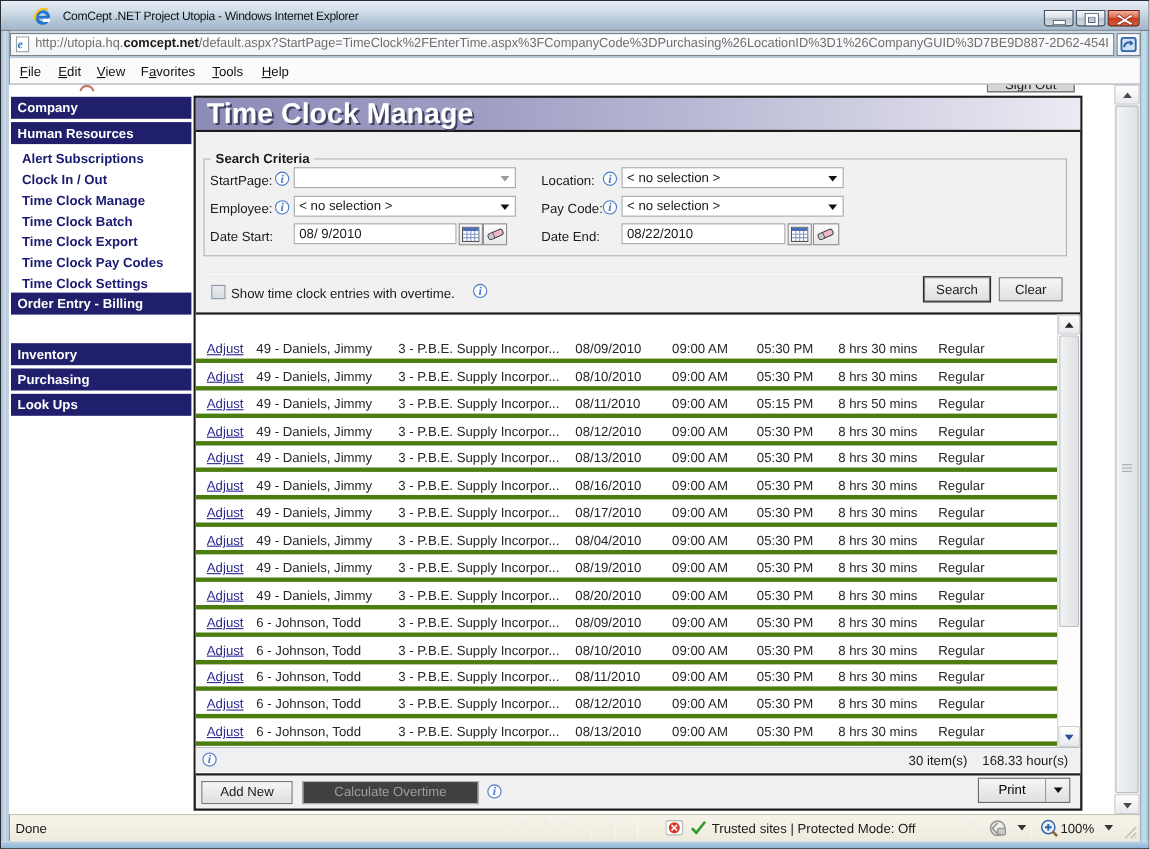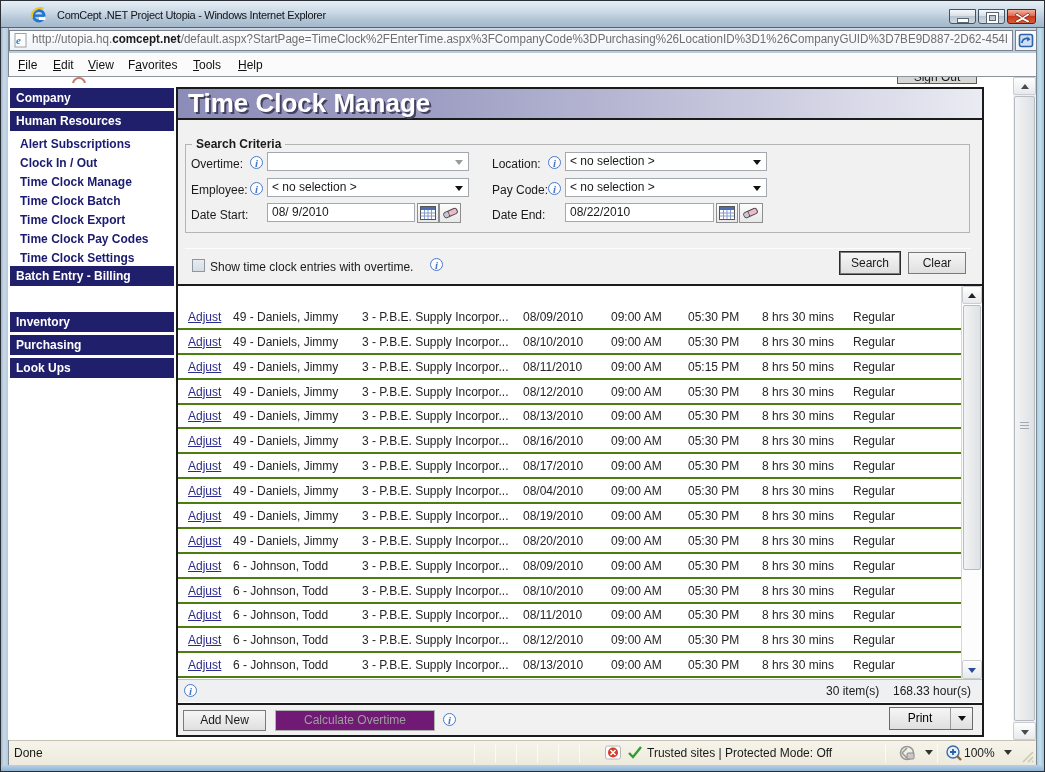--- a/index.html
+++ b/index.html
@@ -60,30 +60,30 @@
 legend { font-weight:bold; font-size:12px; color:#1a1a1a; margin-left:6px; padding:0 4px; }
 .lbl { position:absolute; font-size:12px; color:#1a1a1a; }
 .info { position:absolute; width:13px; height:13px; border:1px solid #4a78c8; border-radius:50%; color:#4a78c8; font-family:"Liberation Serif",serif; font-style:italic; font-weight:bold; font-size:11px; text-align:center; line-height:12px; background:#fdfdfd;}
 .sel { position:absolute; width:202px; height:19px; background:#fff; border:1px solid #a3a8ae; font-size:12px; color:#1a1a1a; line-height:17px; padding-left:4px; }
 .sel .ar { position:absolute; right:5px; top:7px; width:0; height:0; border-left:4px solid transparent; border-right:4px solid transparent; border-top:5px solid #111; }
 .sel.dis .ar { border-top-color:#9a9a9a; }
 .txt { position:absolute; height:19px; background:#fff; border:1px solid #a3a8ae; font-size:12px; color:#1a1a1a; line-height:17px; padding-left:4px; }
 .ibtn { position:absolute; width:22px; height:20px; background:linear-gradient(#fdfdfd,#e8e8e8); border:1px solid #8e8e8e; }
 .btn { position:absolute; height:22px; background:linear-gradient(#f6f6f6,#dfdfdf); border:1px solid #7a7a7a; font-size:12px; color:#1a1a1a; text-align:center; }
 .btn.default { box-shadow:0 0 0 1px #2a2a2a; }
-.btn.disabled { color:#9f9f9f; border-color:#b2b2b2; background:#701a75; }
+.btn.disabled { color:#9f9f9f; border-color:#b2b2b2; background:#404040; }
 #hrline { position:absolute; left:7px; top:159px; width:786px; height:1px; background:#c9c9c9; border-bottom:1px solid #fcfcfc;}
 #cbx { position:absolute; left:14px; top:170px; width:13px; height:13px; border:1px solid #8c97a3; background:linear-gradient(#e8ecf0,#d6dde4); }
 
 
 #tbl { position:absolute; left:0px; top:195px; width:804px; height:421px; border-top:2px solid #1b1b1b; border-bottom:2px solid #1b1b1b; background:#fff; }
 #thead { position:absolute; left:0; top:0; width:783px; height:19px; background:linear-gradient(#f8f9fa,#e8ebf0); border-bottom:1px solid #b5b5b5; }
 .th { position:absolute; top:0; height:18px; border-right:1px solid #c5c5c5; font-size:12px; color:#1a1a1a; line-height:18px; padding-left:8px; }
 #rows { position:absolute; left:0; top:19px; width:783px; height:373px; }
-.row { position:absolute; left:0; width:783px; height:25px; border-bottom:2px solid #4d7c0f; font-size:12px; color:#262626; }
+.row { position:absolute; left:0; width:783px; height:25px; border-bottom:4px solid #4d7c0f; font-size:12px; color:#262626; }
 .c { position:absolute; top:5px; white-space:nowrap; }
 .adj { color:#2a2a8e; text-decoration:underline; }
 #tscroll { position:absolute; left:783px; top:0px; width:20px; height:393px; background:#fdfdfd; border-left:1px solid #d8d8d8;}
 #tfoot { position:absolute; left:0; top:393px; width:804px; height:23px; background:#eef0f2; border-top:1px solid #c0c0c0; font-size:12px; color:#1a1a1a;}
 </style></head>
 <body>
 <div id="frame"></div>
 <div style="position:absolute;left:1px;top:28px;width:7px;height:737px;background:linear-gradient(90deg,#9fb6ca,#c8d9e9 40%,#b6cbdd)"></div>
 <div style="position:absolute;left:8px;top:28px;width:1px;height:737px;background:#7d8893"></div>
 <div style="position:absolute;left:1036px;top:28px;width:1px;height:737px;background:#7d8893"></div>
@@ -140,33 +140,33 @@
 
   <div class="navhead" style="top:11px">Company</div>
   <div class="navhead" style="top:34px">Human Resources</div>
   <div class="navitem" style="top:60px">Alert Subscriptions</div>
   <div class="navitem" style="top:79px">Clock In / Out</div>
   <div class="navitem" style="top:98px">Time Clock Manage</div>
   <div class="navitem" style="top:117px">Time Clock Batch</div>
   <div class="navitem" style="top:136px">Time Clock Export</div>
   <div class="navitem" style="top:155px">Time Clock Pay Codes</div>
   <div class="navitem" style="top:174px">Time Clock Settings</div>
-  <div class="navhead" style="top:189px">Batch Entry - Billing</div>
+  <div class="navhead" style="top:189px">Order Entry - Billing</div>
   <div class="navhead" style="top:235px">Inventory</div>
   <div class="navhead" style="top:281px">Look Ups</div>
   <div class="navhead" style="top:258px">Purchasing</div>
 
   <div id="panel">
     <div id="pghead">
         <span>Time Clock Manage</span>
       </div>
     <fieldset>
         <legend>Search Criteria</legend>
       </fieldset>
-    <div class="lbl" style="left:13px;top:68px">Overtime:</div>
+    <div class="lbl" style="left:13px;top:68px">StartPage:</div>
     <div class="info" style="left:72px;top:67px">i</div>
     <div class="sel dis" style="left:89px;top:63px">
         <span class="ar"></span>
       </div>
     <div class="lbl" style="left:314px;top:68px">Location:</div>
     <div class="info" style="left:370px;top:67px">i</div>
     <div class="sel" style="left:387px;top:63px">&lt; no selection &gt;<span class="ar"></span></div>
     <div class="lbl" style="left:13px;top:94px">Employee:</div>
     <div class="info" style="left:72px;top:93px">i</div>
     <div class="sel" style="left:89px;top:89px">&lt; no selection &gt;<span class="ar"></span></div>

